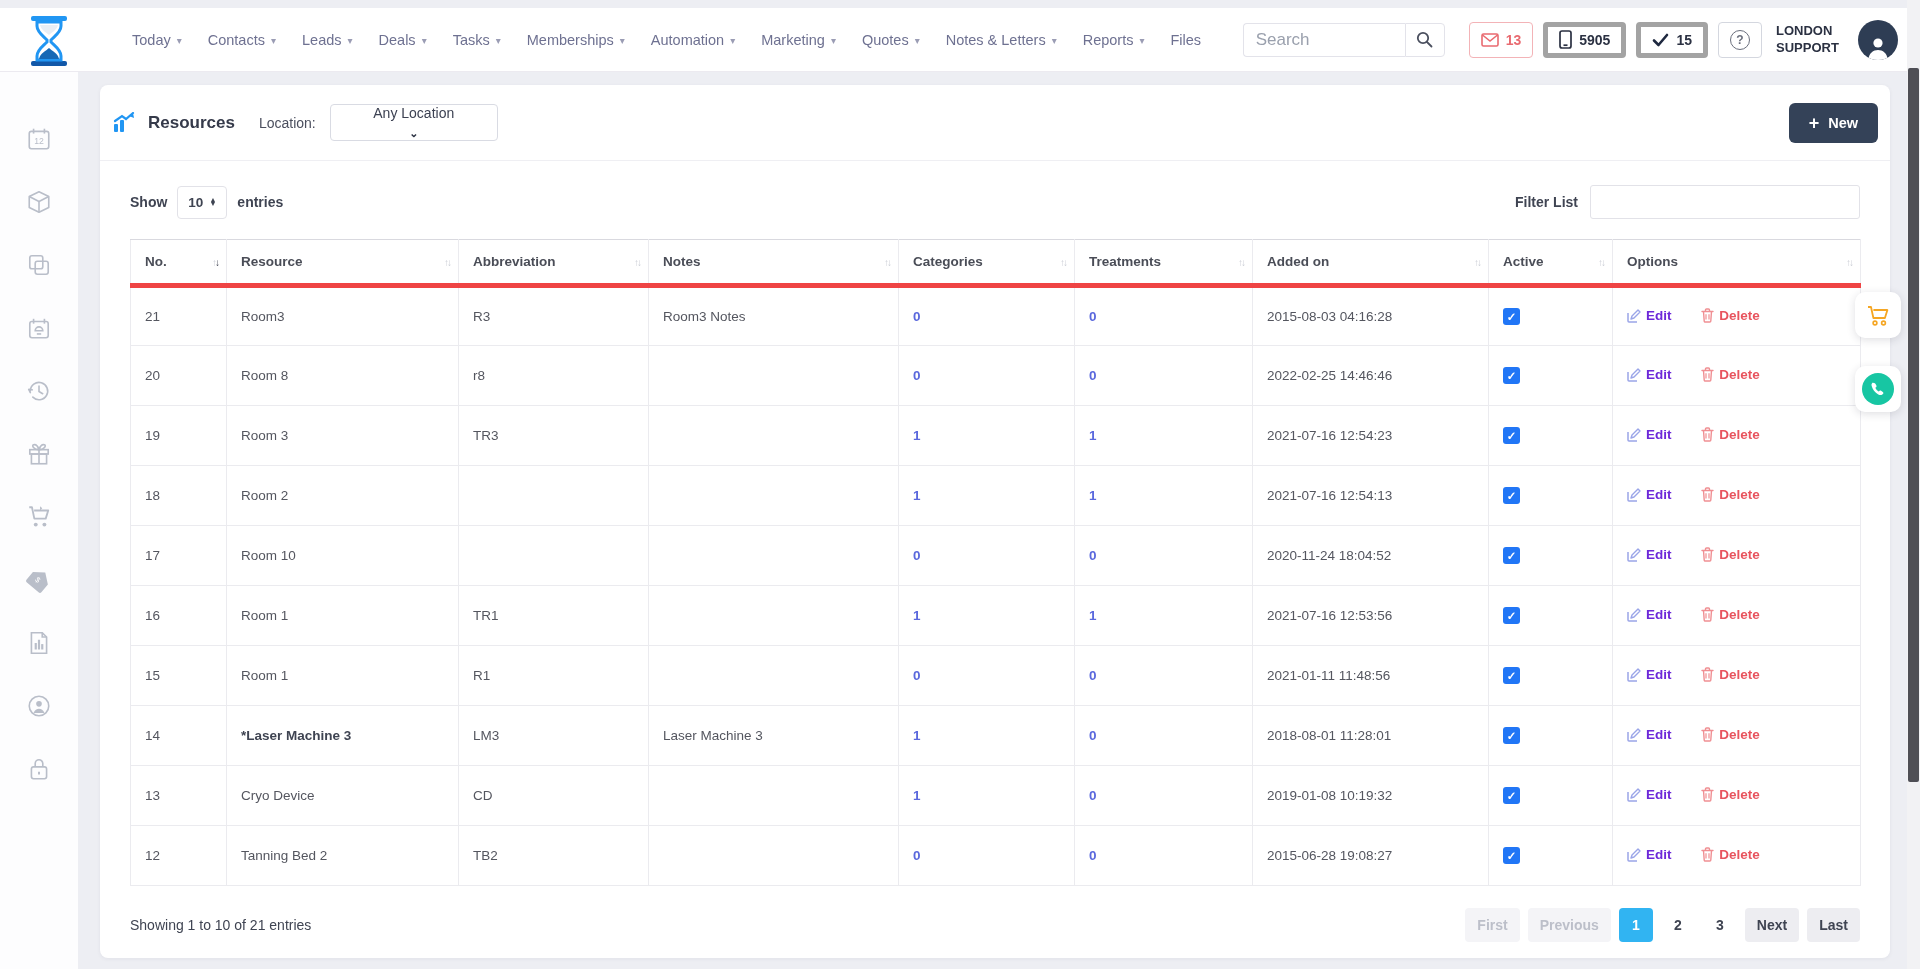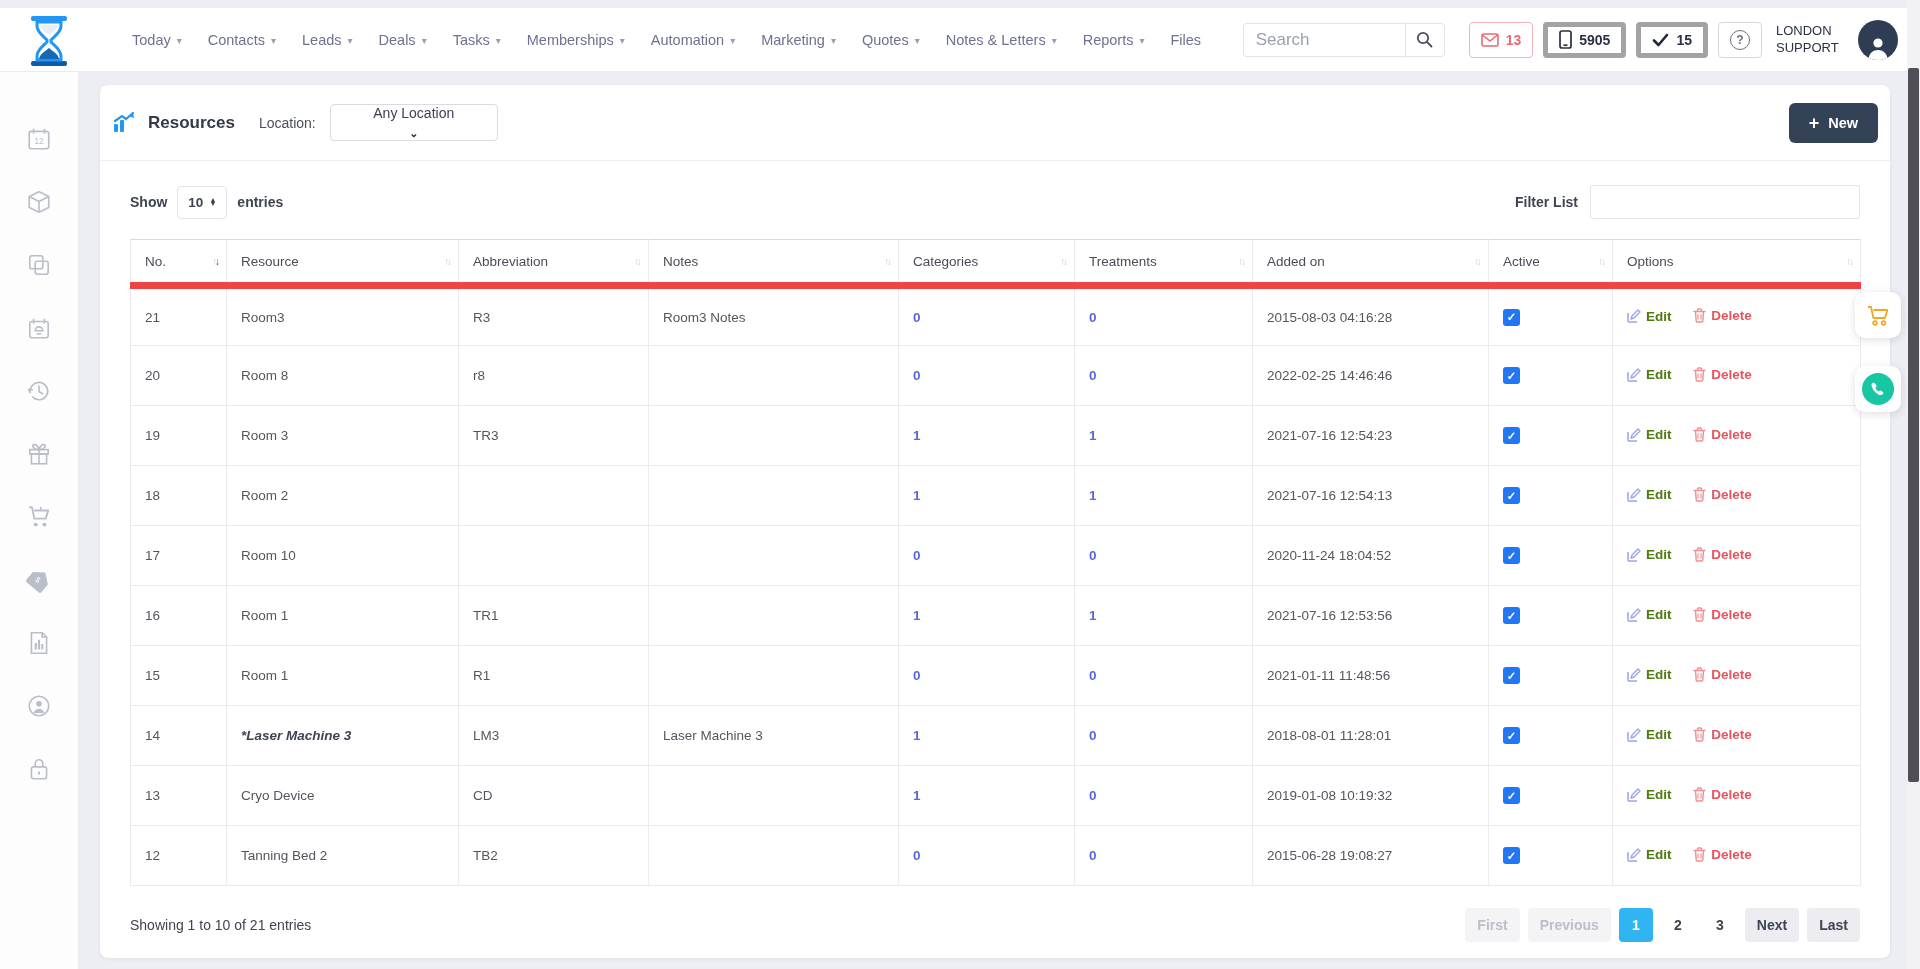--- a/index.html
+++ b/index.html
@@ -22,21 +22,21 @@
   .searchgrp input::placeholder { color:#9aa0ad; }
   .searchgrp .sbtn { width:40px; height:34px; border:1px solid #e3e3ea; border-radius:0 4px 4px 0;
     background:#fff; display:flex; align-items:center; justify-content:center; cursor:pointer; }
   .tbadge { height:36px; border-radius:4px; display:flex; align-items:center; gap:7px;
     padding:0 11px; background:#fff; cursor:pointer; font-size:14px; font-weight:bold; }
   .tbadge.msgs { border:1px solid #f3b3b7; color:#e96a70; }
   .tbadge.dark { border:5px solid #a3a3a3; color:#2b3142; }
   .tbadge.help { border:1px solid #d4d7df; color:#555; }
   .help-circle { width:20px; height:20px; border:1.6px solid #6a6f7d; border-radius:50%;
     display:flex; align-items:center; justify-content:center; font-size:12px; font-weight:bold; color:#6a6f7d; }
-  .username { font-size:13px; font-weight:normal; color:#2b3142; line-height:1.25; width:72px; margin-left:4px; }
+  .username { font-size:13px; font-weight:bold; color:#2b3142; line-height:1.25; width:72px; margin-left:4px; }
   .avatar { width:40px; height:40px; border-radius:50%; background:#2e3d54; display:flex;
     align-items:flex-end; justify-content:center; overflow:hidden; cursor:pointer; }
 
   
   .sidebar { position:absolute; top:64px; left:0; width:78px; height:905px; background:#fdfdfe;
     display:flex; flex-direction:column; align-items:center; padding-top:62px; gap:37px; }
   .side-ico { width:26px; height:26px; color:#b9bec9; cursor:pointer; flex:0 0 auto; }
   .side-ico svg { width:100%; height:100%; }
 
   
@@ -59,35 +59,35 @@
   .entries-box { width:50px; height:33px; border:1px solid #e2e2e8; border-radius:4px; display:flex;
     align-items:center; justify-content:center; gap:6px; font-size:13.5px; color:#3f4452; cursor:pointer; }
   .spin { display:flex; flex-direction:column; font-size:7px; line-height:4.5px; color:#3f4452; }
   .filter-grp { margin-left:auto; display:flex; align-items:center; gap:12px; font-size:14px; font-weight:bold; color:#3f4452; }
   .filter-grp input { width:270px; height:34px; border:1px solid #e2e2e8; border-radius:3px;
     padding:0 10px; font-size:13.5px; outline:none; font-family:"Liberation Sans",sans-serif; }
 
   
   table { width:1730px; margin:2px 30px 0 30px; border-collapse:collapse; table-layout:fixed; font-size:13.5px; }
   th, td { border:1px solid #ebebef; padding:10px 14px; text-align:left; vertical-align:middle; overflow:hidden; }
-  thead th { border-top:1px solid #d9d9df; border-bottom:7px solid #ef4444; height:46px;
-    font-size:13.5px; font-weight:normal; color:#4a4d57; position:relative; cursor:pointer; }
+  thead th { border-top:1px solid #d9d9df; border-bottom:5px solid #ef4444; height:46px;
+    font-size:13.5px; font-weight:bold; color:#4a4d57; position:relative; cursor:pointer; }
   tbody td { height:60px; color:#54565f; }
   .sort { position:absolute; right:8px; top:50%; transform:translateY(-50%); font-size:10px;
     color:#c9ccd4; letter-spacing:-2px; }
   th.sorted-desc .a-dn { color:#3f4452; }
   .c-no { width:96px; } .c-res { width:232px; } .c-abb { width:190px; } .c-not { width:250px; }
   .c-cat { width:176px; } .c-tre { width:178px; } .c-add { width:236px; } .c-act { width:124px; }
   .c-opt { width:248px; }
   .numlink { color:#5a68dd; font-weight:bold; cursor:pointer; }
-  td .bold { font-weight:bold; color:#3f4452;font-style:italic; }
+  td .bold { font-weight:bold; color:#3f4452; }
   .chk { width:17px; height:17px; background:#2176f6; border-radius:3px; display:inline-flex;
     align-items:center; justify-content:center; cursor:pointer; }
   .chk::after { content:"✓"; color:#fff; font-size:11.5px; font-weight:bold; }
-  .opt-edit { color:#4d7c0f; font-weight:bold; cursor:pointer; display:inline-flex; align-items:center; gap:5px; margin-right:18px; }
+  .opt-edit { color:#6d28d9; font-weight:bold; cursor:pointer; display:inline-flex; align-items:center; gap:5px; margin-right:26px; }
   .opt-del  { color:#e8545e; font-weight:bold; cursor:pointer; display:inline-flex; align-items:center; gap:5px; }
   .opt-edit svg, .opt-del svg { flex:0 0 auto; }
 
   
   .card-foot { display:flex; align-items:center; padding:22px 30px; }
   .showing { font-size:14px; color:#3f4452; }
   .pager { margin-left:auto; display:flex; align-items:center; gap:8px; font-size:14px; }
   .pg { height:34px; min-width:34px; padding:0 12px; border-radius:4px; display:flex; align-items:center;
     justify-content:center; cursor:pointer; color:#3f4452; background:transparent; font-weight:bold; }
   .pg.ctrl { background:#ededf1; }

